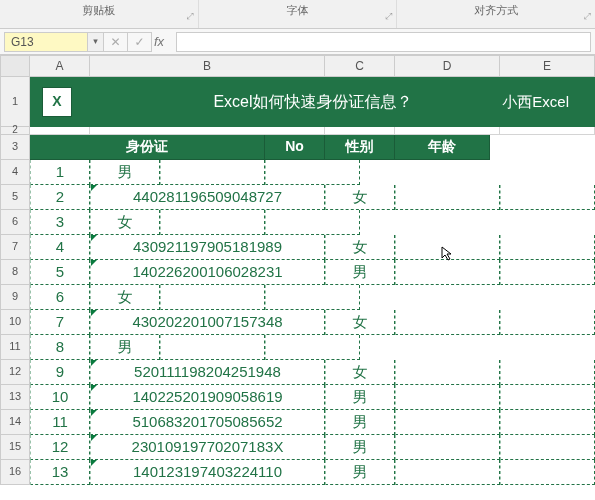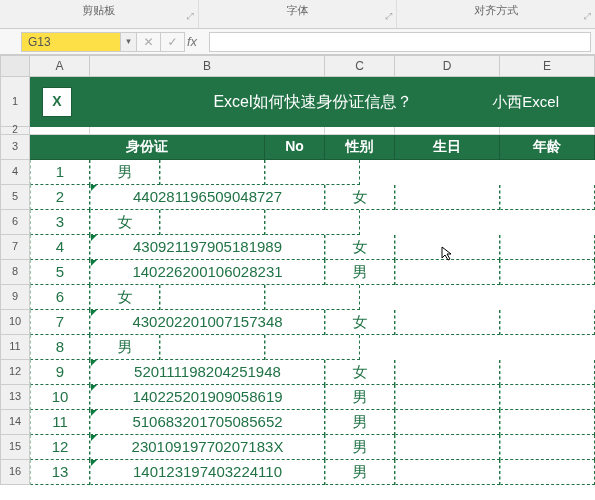--- a/index.html
+++ b/index.html
@@ -2,39 +2,39 @@
 <html><head>
 <meta charset="utf-8">
 <style>
 *{margin:0;padding:0;box-sizing:border-box}
 body{font-family:"Microsoft YaHei",Arial,sans-serif;font-size:12px;background:#fff;color:#333;width:595px;height:500px;overflow:hidden;position:relative}
 .ribbon{height:29px;background:#f1f1f1;border-bottom:1px solid #ccc;display:flex;align-items:center}
 .rib-sec{flex:1;text-align:center;font-size:11px;color:#666;border-right:1px solid #ddd;height:100%;line-height:20px;position:relative}
 .rib-sec:last-child{border-right:none}
 .rib-exp{position:absolute;right:4px;bottom:2px;font-size:9px;color:#999}
 .fbar{height:26px;background:#f7f7f7;border-bottom:1px solid #ccc;display:flex;align-items:center}
-.namebox{width:100px;height:20px;background:#fde047;border:1px solid #ccc;margin-left:21px;font-size:12px;padding:0 6px;line-height:18px;color:#555}
+.namebox{width:84px;height:20px;background:#fef9c3;border:1px solid #ccc;margin-left:4px;font-size:12px;padding:0 6px;line-height:18px;color:#555}
 .namebox-arrow{width:16px;height:20px;border:1px solid #ccc;border-left:none;background:#f0f0f0;text-align:center;line-height:16px;font-size:9px;color:#666}
 .fx-btn{width:24px;height:20px;border:1px solid #ccc;border-left:none;text-align:center;line-height:18px;color:#aaa;font-size:12px}
 .fx-lbl{width:22px;font-style:italic;font-size:13px;color:#777;margin-left:2px}
 .fx-input{flex:1;height:20px;border:1px solid #ccc;background:#fff;margin-right:4px;padding:0 4px}
 .sheet{position:relative}
 .colhdr{display:flex;height:22px;background:#f0f0f0}
 .corner{width:30px;border:1px solid #ccc;background:#e8e8e8}
 .ch{border:1px solid #ccc;border-left:none;text-align:center;line-height:20px;color:#555;font-size:12px;background:#f0f0f0}
 .ch-A{width:60px}.ch-B{width:235px}.ch-C{width:70px}.ch-D{width:105px}.ch-E{width:95px}
 .row{display:flex;height:25px}
 .rh{width:30px;border:1px solid #ccc;border-top:none;background:#f0f0f0;text-align:center;line-height:23px;color:#555;font-size:11px}
 .cell{border:1px solid #d4d4d4;border-top:none;border-left:none;line-height:23px;position:relative;background:#fff}
 .c-A{width:60px}.c-B{width:235px}.c-C{width:70px}.c-D{width:105px}.c-E{width:95px}
 .title-row .cell{background:#217346;color:#fff;border-color:#217346}
 .title-merge{width:565px;display:flex;align-items:center;font-size:16px}
 .excel-icon{width:30px;height:30px;background:#fff;color:#217346;display:inline-flex;align-items:center;justify-content:center;font-weight:bold;font-size:14px;margin-left:12px;border:1px solid #1a5c38}
 .title-txt{flex:1;text-align:center;margin-left:-40px}
-.author{position:absolute;right:35px;font-size:15px}
+.author{position:absolute;right:25px;font-size:15px}
 .title-row{height:50px}
 .title-row .rh{line-height:48px}
 .spacer-row{height:8px}
 .spacer-row .rh{line-height:6px;font-size:10px}
 .spacer-row .cell{height:8px}
 .hdr-row .cell{background:#217346;color:#fff;text-align:center;font-weight:bold;font-size:14px;border-color:#1a5c38}
 .data-row .cell{color:#217346;font-size:15px;text-align:center;border:1px dashed #217346;border-top:none;border-left:1px dashed #9ac3ab}
 .data-row .c-A{font-weight:normal}
 .gm{position:absolute;top:0;left:0;width:0;height:0;border-left:6px solid #0a7a3f;border-bottom:6px solid transparent}
 .cursor{position:absolute;top:245px;left:440px;font-size:14px;color:#000;pointer-events:none}
@@ -83,21 +83,20 @@
     <div class="cell c-C"></div>
     <div class="cell c-D"></div>
     <div class="cell c-E"></div>
   </div>
 
   <div class="row hdr-row">
     <div class="rh">3</div>
     <div class="cell c-B">身份证</div>
     <div class="cell c-A">No</div>
     <div class="cell c-C">性别</div>
-    <div class="cell c-D">生日</div>
     <div class="cell c-E">年龄</div>
   </div>
 
   <div id="data-rows">
       <div class="row data-row">
         <div class="rh">4</div>
         <div class="cell c-A">1</div>
         <div class="cell c-C">男</div>
         <div class="cell c-D"></div>
         <div class="cell c-E"></div>

